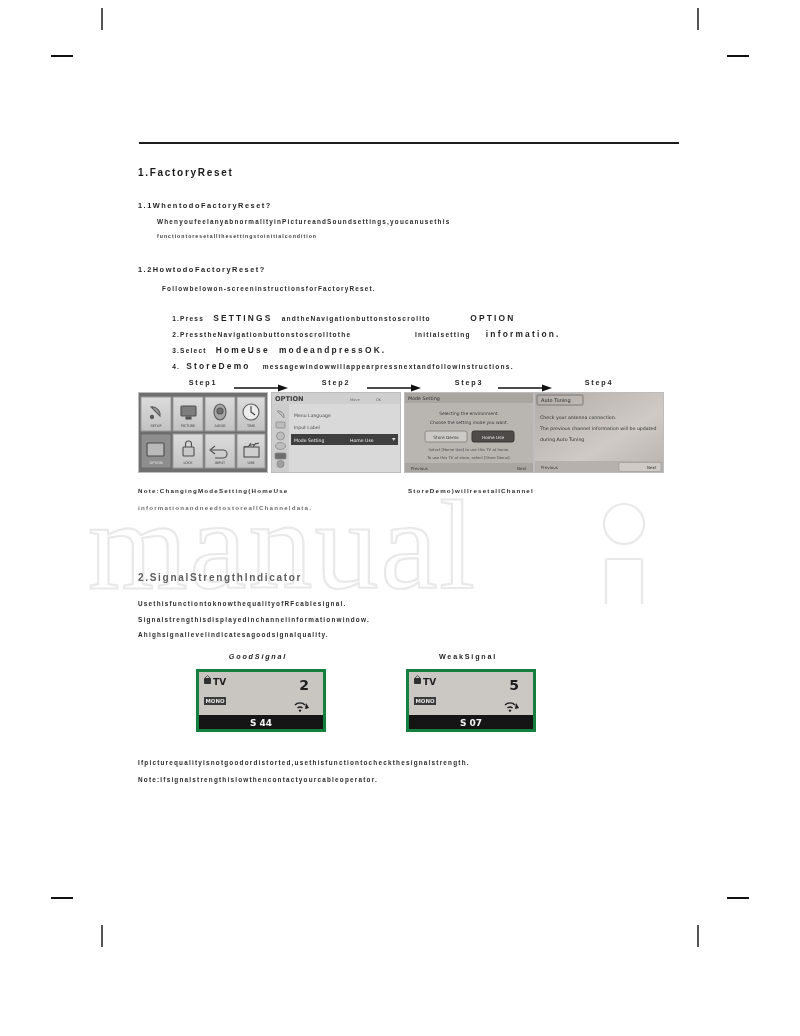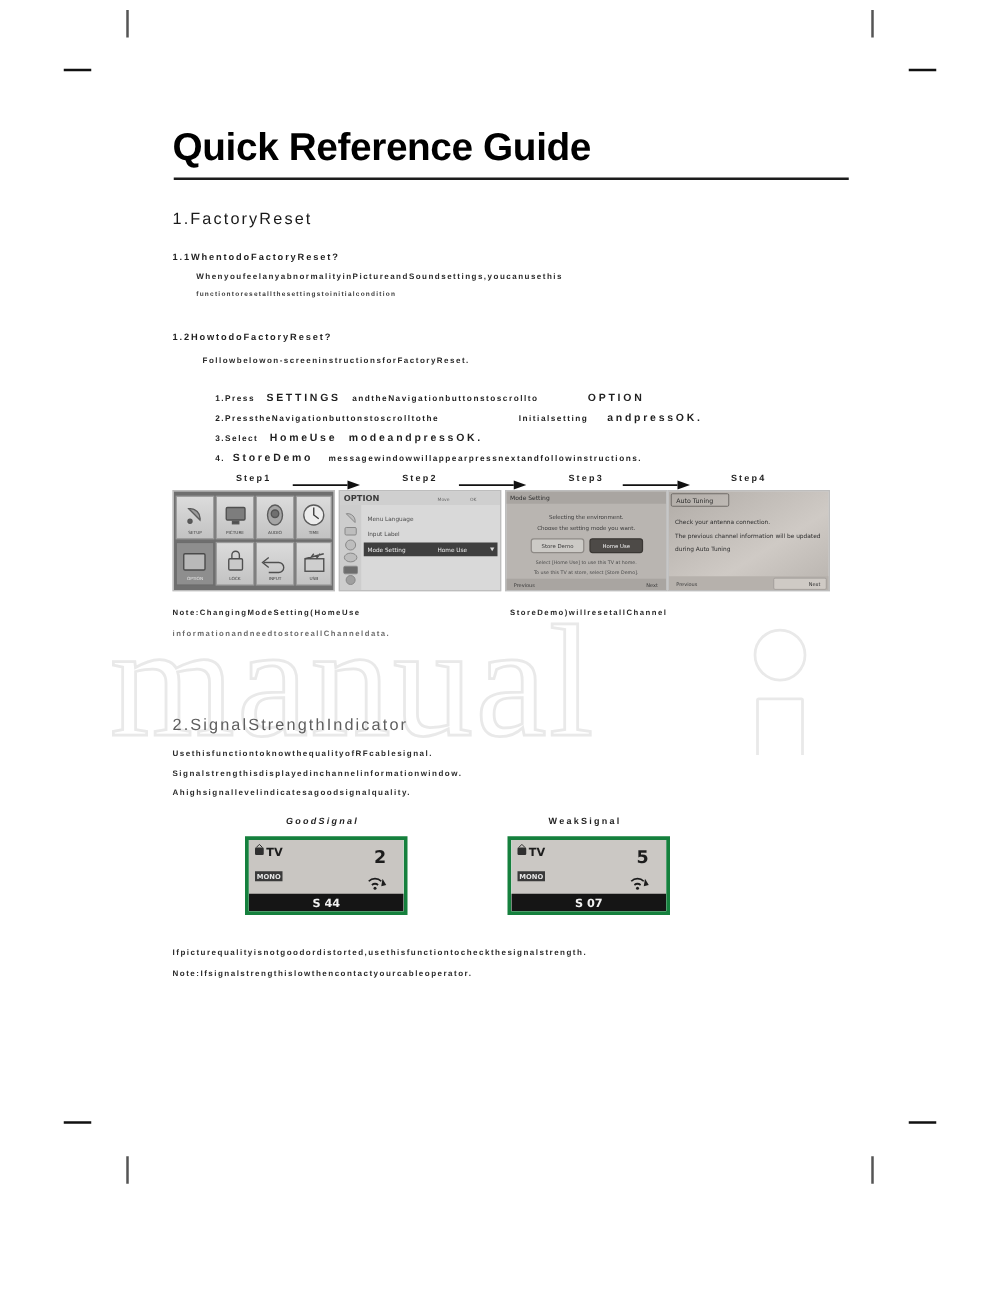--- a/index.html
+++ b/index.html
@@ -51,21 +51,21 @@
     font-size: 31px; font-weight: bold;
     letter-spacing: -0.3px;
     color: #000;
   }
   .title-rule {
     position: absolute; left: 139px; top: 142px;
     width: 540px; height: 2px; background: #1c1c1c;
   }
 
   .h-sec {
-    position: absolute; font-size: 13px; font-weight: normal;
+    position: absolute; font-size: 10px; font-weight: bold;
     letter-spacing: 1.7px; color: #1a1a1a;
   }
   .h-sub {
     position: absolute; font-size: 7.4px; font-weight: bold;
     letter-spacing: 1.5px; color: #1f1f1f; text-align: right;
   }
   .body-txt {
     position: absolute; font-size: 6.4px; letter-spacing: 1.2px;
     color: #2a2a2a; font-weight: bold;
   }
@@ -127,37 +127,36 @@
 <div class="crop-mark cm-v" style="left:697px; top:8px;"></div>
 <div class="crop-mark cm-h" style="left:51px;  top:55px;"></div>
 <div class="crop-mark cm-h" style="left:727px; top:55px;"></div>
 <div class="crop-mark cm-h" style="left:51px;  top:897px;"></div>
 <div class="crop-mark cm-h" style="left:727px; top:897px;"></div>
 <div class="crop-mark cm-v" style="left:101px; top:925px;"></div>
 <div class="crop-mark cm-v" style="left:697px; top:925px;"></div>
 
 <div class="page">
 
-  <div class="doc-title">Quick Reference Guide</div>
   <div class="title-rule"></div>
 
   <div class="h-sec" style="left:138px; top:167px;">1.FactoryReset</div>
 
   <div class="h-sub" style="left:138px; top:201px;">1.1WhentodoFactoryReset?</div>
   <div class="body-txt" style="left:157px; top:218px;">WhenyoufeelanyabnormalityinPictureandSoundsettings,youcanusethis</div>
   <div class="body-sm" style="left:157px; top:233px;">functiontoresetallthesettingstoinitialcondition</div>
 
   <div class="h-sub" style="left:138px; top:265px;">1.2HowtodoFactoryReset?</div>
   <div class="body-txt" style="left:162px; top:285px;">Followbelowon-screeninstructionsforFactoryReset.</div>
 
   <div class="step-line" style="left:160px; top:306px;">
     <span>1.Press</span><span>   </span><span class="big">SETTINGS</span><span>   </span><span>andtheNavigationbuttonstoscrollto</span><span>             </span><span class="big">OPTION</span>
   </div>
   <div class="step-line" style="left:160px; top:322px;">
-    <span>2.PresstheNavigationbuttonstoscrolltothe</span><span>                     </span><span>Initialsetting</span><span>     </span><span class="big">andpressOK.</span>
+    <span>2.PresstheNavigationbuttonstoscrolltothe</span><span>                     </span><span>Initialsetting</span><span>     </span><span class="big">information.</span>
   </div>
   <div class="step-line" style="left:160px; top:338px;">
     <span>3.Select</span><span>   </span><span class="big">HomeUse</span><span>   </span><span class="big">modeandpressOK.</span>
   </div>
   <div class="step-line" style="left:160px; top:354px;">
     <span>4.</span><span>  </span><span class="big">StoreDemo</span><span>    </span><span>messagewindowwillappearpressnextandfollowinstructions.</span>
   </div>
 
   <div class="steps">
 

